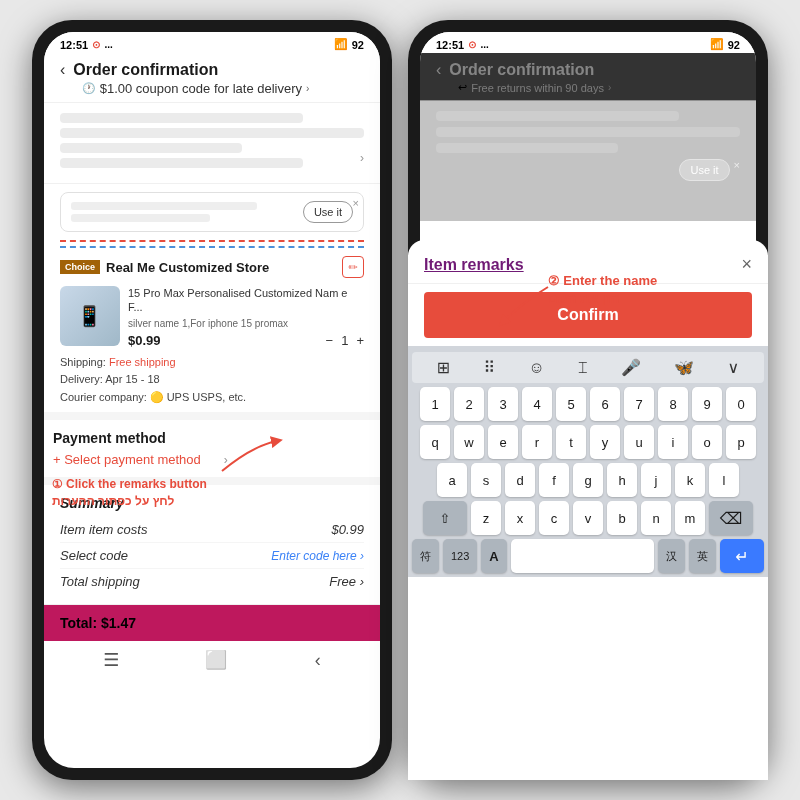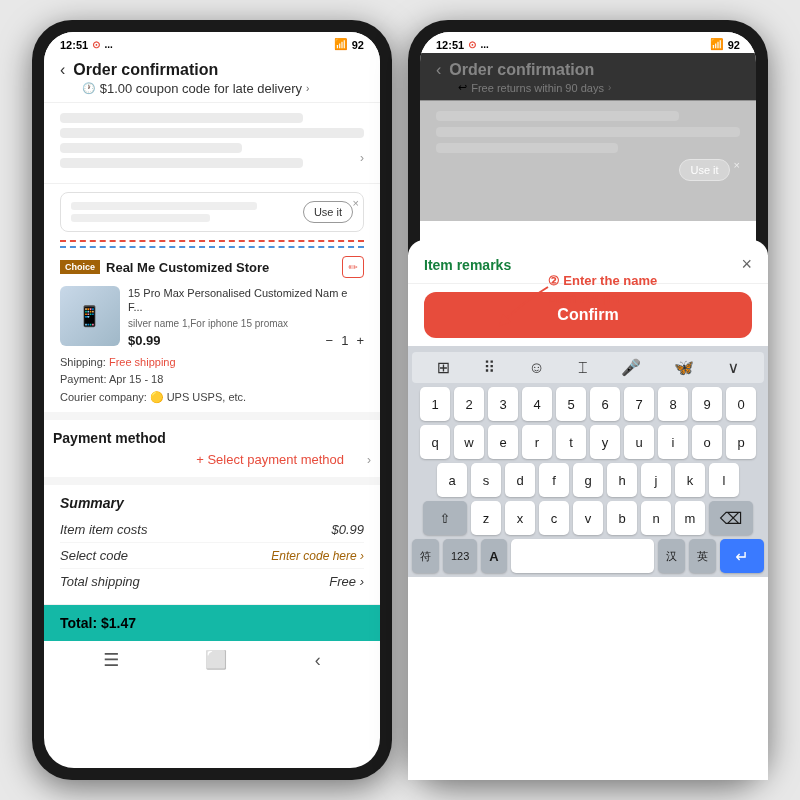--- a/index.html
+++ b/index.html
@@ -245,30 +245,30 @@
     .summary-row {
       display: flex;
       justify-content: space-between;
       align-items: center;
       padding: 5px 0;
       font-size: 13px;
       color: #333;
       border-bottom: 1px solid #f5f5f5;
     }
     .summary-row:last-child { border-bottom: none; }
-    .enter-code { color: #a16207; font-size: 12px; }
+    .enter-code { color: #3b82f6; font-size: 12px; }
     .free-val { color: #333; }
     
     .total-bar {
       padding: 10px 16px;
       display: flex;
       justify-content: space-between;
       align-items: flex-start;
       border-top: 1px solid #f0f0f0;
-      background: #14b8a6;
+      background: #be185d;
     }
     .total-label { font-size: 14px; font-weight: 600; }
     .place-order-btn {
       background: #e74c3c;
       color: #fff;
       border: none;
       border-radius: 22px;
       padding: 10px 28px;
       font-size: 14px;
       font-weight: 600;
@@ -292,38 +292,38 @@
       display: flex;
       flex-direction: column;
     }
     .modal-header {
       display: flex;
       justify-content: space-between;
       align-items: center;
       padding: 14px 16px 8px;
       border-bottom: 1px solid #f0f0f0;
     }
-    .modal-title { font-size: 14px; font-weight: 600; color: #15803d; }
+    .modal-title { font-size: 16px; font-weight: 600; color: #701a75; text-decoration: underline; }
     .modal-close { font-size: 18px; color: #666; }
     .modal-body { padding: 12px 16px; flex: 1; }
     .text-input-area {
       width: 100%;
       border: 1.5px solid #e0e0e0;
       border-radius: 8px;
       padding: 10px;
       font-size: 14px;
       height: 90px;
       resize: none;
       color: #1a1a1a;
     }
     .confirm-btn {
       background: #e74c3c;
       color: #fff;
       border: none;
-      border-radius: 12px;
+      border-radius: 4px;
       padding: 14px;
       width: calc(100% - 32px);
       margin: 8px 16px;
       font-size: 16px;
       font-weight: 600;
     }
     
     .keyboard {
       background: #d1d5db;
       padding: 6px 4px 4px;
@@ -477,31 +477,31 @@
                   <span>−</span>
                   <span>1</span>
                   <span>+</span>
                 </div>
               </div>
             </div>
           </div>
           <div class="shipping-info">
             <span>Shipping:</span>
             <span class="free-tag">Free shipping</span><br>
-            <span>Payment:</span>
+            <span>Delivery:</span>
             <span>Apr 15 - 18</span><br>
             <span>Courier company:</span>
             <span>🟡</span>
             <span>UPS USPS, etc.</span>
           </div>
         </div>
 
         <div class="payment-section">
           <div class="section-title">Payment method</div>
-          <div style="display:flex;justify-content:flex-end;align-items:center;gap:23px;">
+          <div style="display:flex;justify-content:flex-start;align-items:center;gap:23px;">
             <span class="payment-link">+ Select payment method</span>
             <span style="color:#999;font-size:12px;">›</span>
           </div>
         </div>
 
         <div class="summary-section">
           <div class="section-title">Summary</div>
           <div class="summary-row">
             <span>Item item costs</span>
             <span>$0.99</span>
@@ -525,20 +525,35 @@
         </div>
 
         <div class="nav-bar">
           <span class="nav-icon">☰</span>
           <span class="nav-icon">⬜</span>
           <span class="nav-icon">‹</span>
         </div>
       </div>
     </div>
 
+    <div style="position:absolute; bottom:270px; left:20px; pointer-events:none; z-index:200;">
+      <div style="font-size:12px;font-weight:700;color:#e74c3c;line-height:1.4;">
+        <span>① Click the remarks button</span><br>
+        <span>לחץ על כפתור ההערות</span>
+      </div>
+
+      <svg width="80" height="40" style="position:absolute;top:-40px;left:160px;">
+        <defs>
+            <marker id="arr1" markerWidth="6" markerHeight="6" refX="3" refY="3" orient="auto">
+              <path d="M0,0 L6,3 L0,6 Z" fill="#e74c3c"></path>
+            </marker>
+          </defs>
+        <path d="M10,35 Q40,10 65,5" stroke="#e74c3c" stroke-width="2" fill="none" marker-end="url(#arr1)"></path>
+      </svg>
+    </div>
   </div>
 
   <div class="phone">
     <div class="phone-screen">
 
       <div class="status-bar">
         <div class="status-left">
           <span>12:51</span>
           <span style="color:#e74c3c;font-size:10px;">⊙</span>
           <span style="font-size:10px;">...</span>

